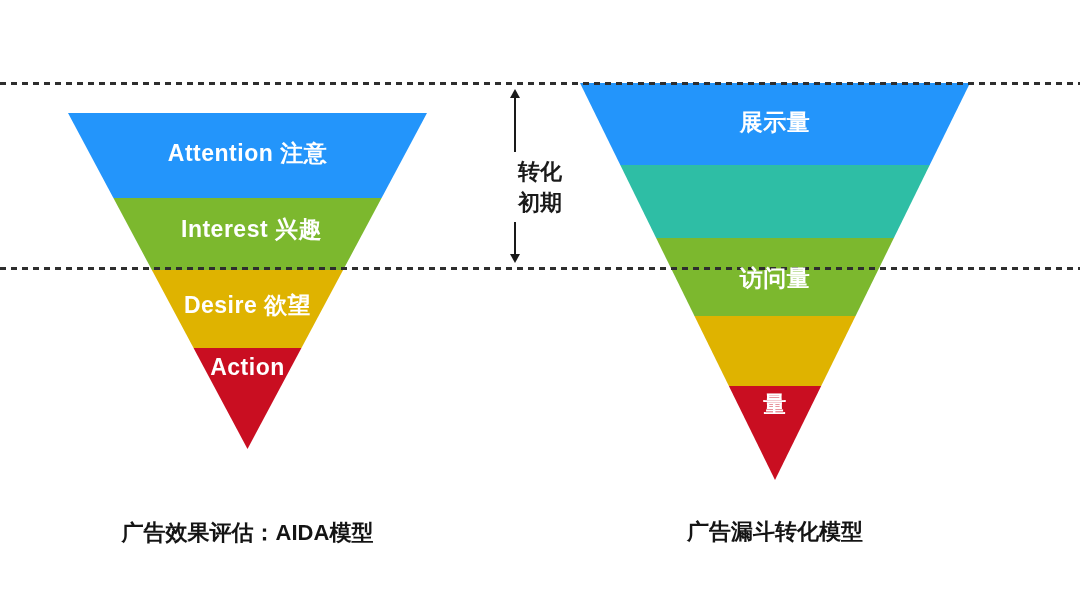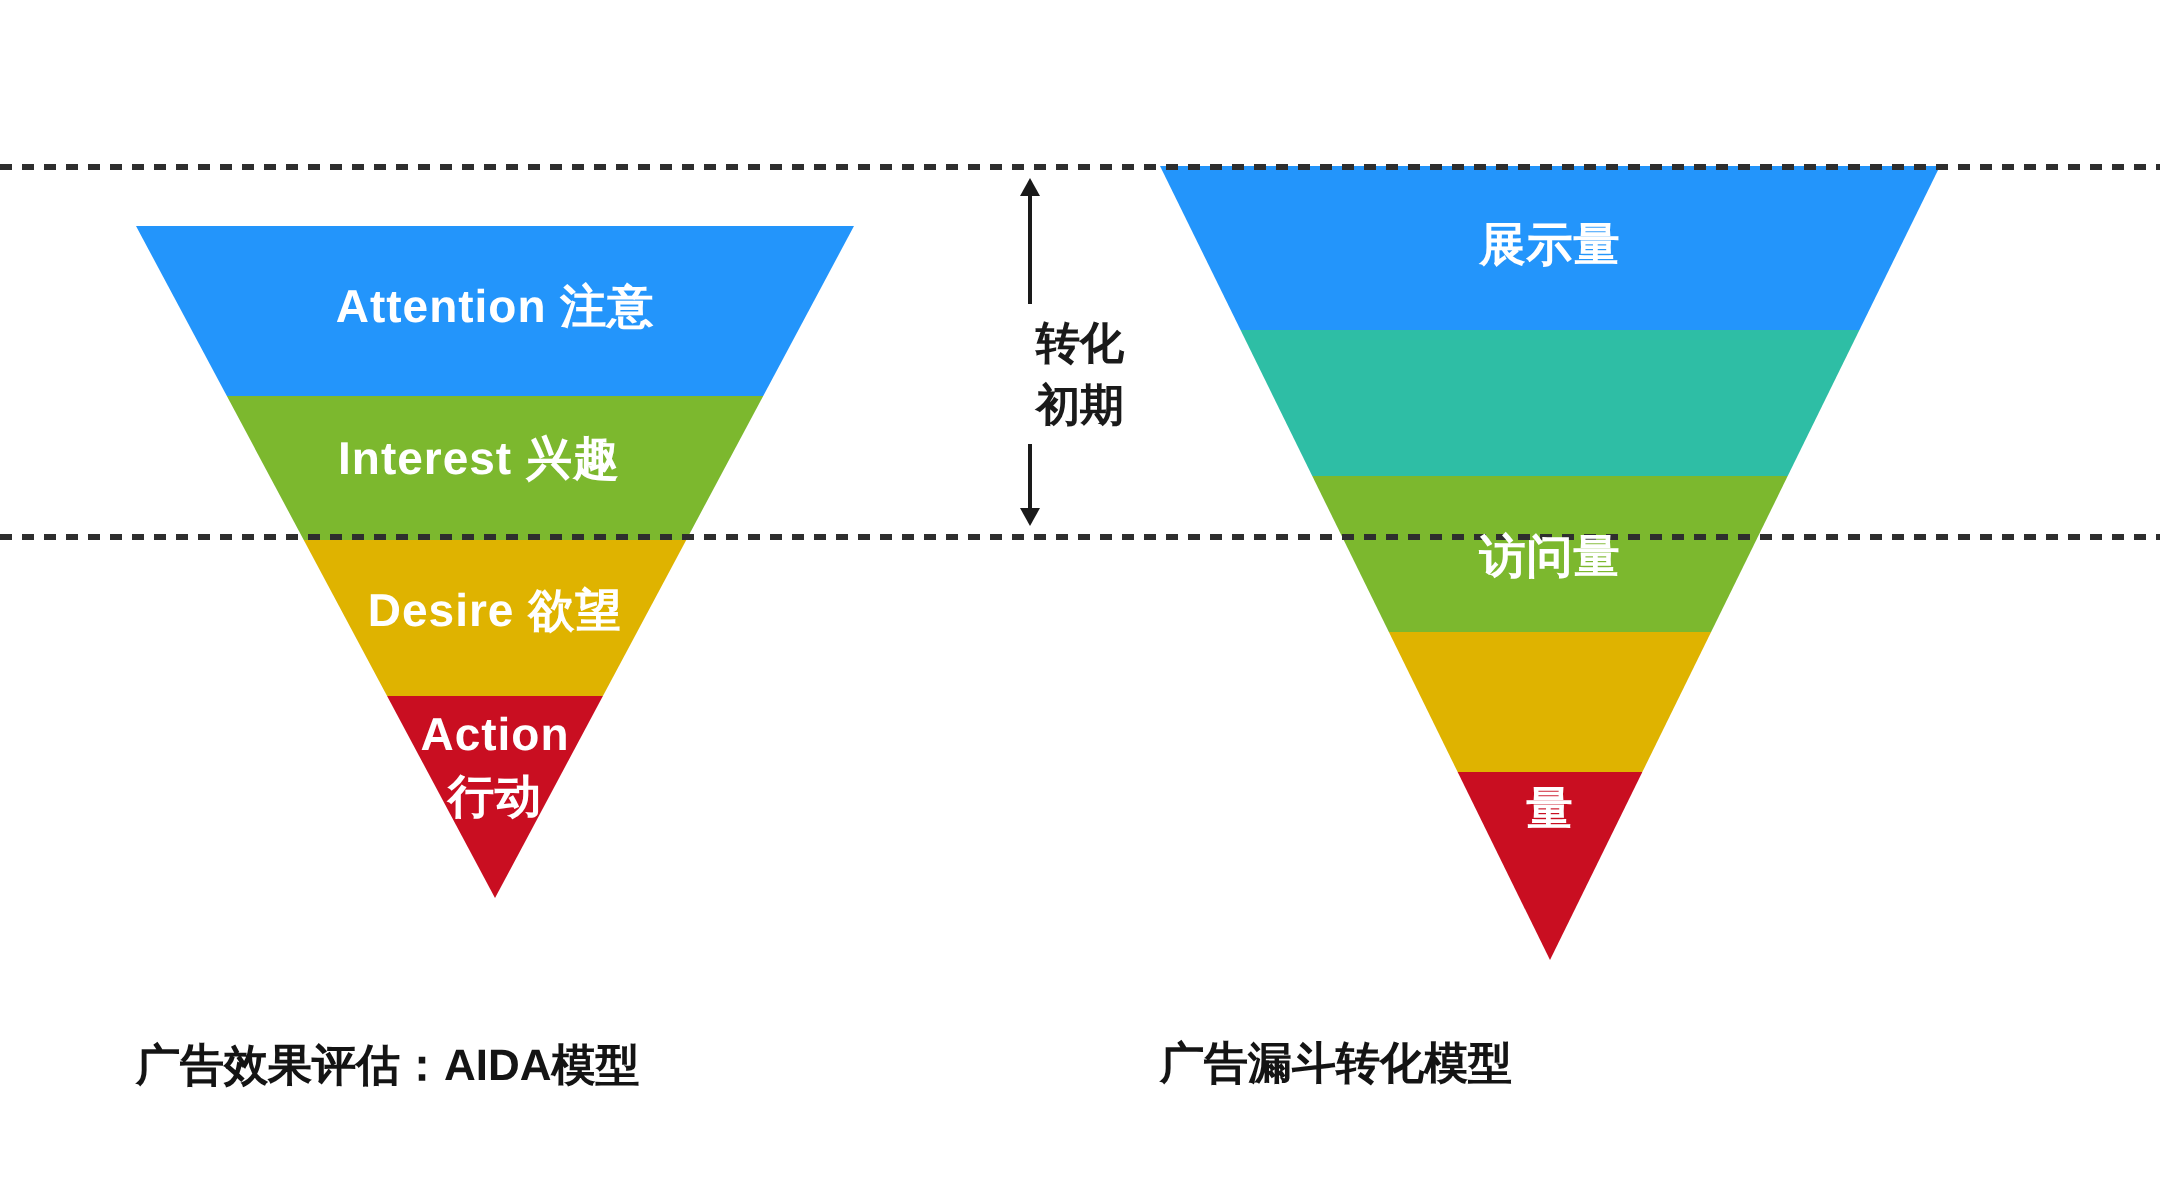--- a/index.html
+++ b/index.html
@@ -82,45 +82,45 @@
     line-height: 31px;
   }
 
   .caption {
     position: absolute;
     z-index: 4;
     color: #141414;
     font-weight: bold;
     font-size: 22px;
     line-height: 26px;
+    text-align: center;
     white-space: nowrap;
   }
   .caption-left  { left: 68px;  top: 520px; width: 359px; }
   .caption-right { left: 580px; top: 519px; width: 390px; }
 </style>
 </head>
 <body>
 
 <div class="stage">
 
   <div class="guide guide-top"></div>
   <div class="guide guide-mid"></div>
 
   <div class="funnel funnel-aida">
     <div class="band" style="height: 85px; background-color: rgb(35, 149, 251);"></div>
     <div class="band" style="height: 72px; background-color: rgb(124, 184, 46);"></div>
     <div class="band" style="height: 78px; background-color: rgb(223, 179, 0);"></div>
     <div class="band" style="height: 101px; background-color: rgb(201, 14, 33);"></div>
   </div>
   <div class="band-label" style="left:68px;top:139px;width:359px">Attention 注意</div>
-  <div class="band-label" style="left:60px;top:215px;width:359px">Interest 兴趣</div>
+  <div class="band-label" style="left:72px;top:215px;width:359px">Interest 兴趣</div>
   <div class="band-label" style="left:68px;top:291px;width:359px">Desire 欲望</div>
   <div class="band-label two-line" style="left:68px;top:352px;width:359px">
     <span class="lbl-line">Action</span>
-    <span class="lbl-line">行动</span>
   </div>
 
   <div class="arrow-part arrow-head head-up"></div>
   <div class="arrow-part arrow-seg seg-top"></div>
   <div class="stage-label">
     <div>转化</div>
     <div>初期</div>
   </div>
   <div class="arrow-part arrow-seg seg-bottom"></div>
   <div class="arrow-part arrow-head head-down"></div>

